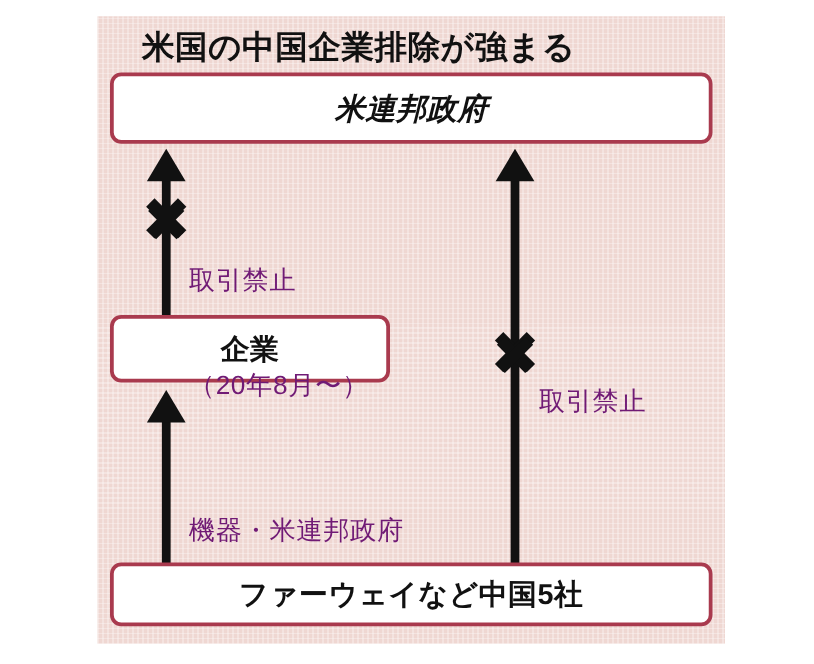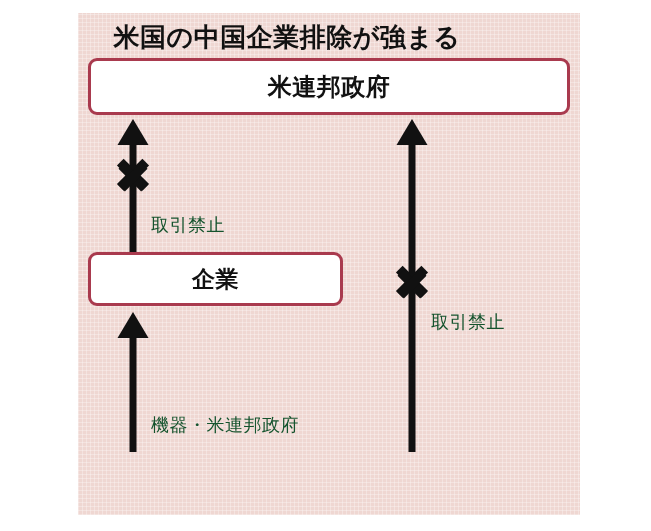--- a/index.html
+++ b/index.html
@@ -67,27 +67,28 @@
     color: #111111;
     letter-spacing: 0.5px;
     white-space: nowrap;
   }
 
   #box-federal {
     left: 88px;
     top: 58px;
     width: 482px;
     height: 57px;
+    font-style: italic;
   }
   #box-federal .node-label { font-size: 24px; }
 
   #box-company {
     left: 88px;
     top: 252px;
-    width: 255px;
+    width: 224px;
     height: 54px;
   }
   #box-company .node-label { font-size: 23px; }
 
   #box-huawei {
     left: 88px;
     top: 450px;
     width: 482px;
     height: 51px;
   }
@@ -100,23 +101,23 @@
     top: 0;
     width: 651px;
     height: 531px;
     z-index: 2;
     pointer-events: none;
   }
 
   
   .edge-label {
     position: absolute;
-    font-size: 18px;
+    font-size: 21px;
     line-height: 28px;
-    color: #14532d;
+    color: #701a75;
     letter-spacing: 0.5px;
     white-space: pre;
     z-index: 5;
   }
   #label-left  { left: 151px; top: 155px; }
   #label-right { left: 431px; top: 252px; }
   #label-use   { left: 151px; top: 355px; }
 </style>
 </head>
 <body>
@@ -160,23 +161,27 @@
   </svg>
 
   <div class="node-box" id="box-federal">
     <span class="node-label">米連邦政府</span>
   </div>
 
   <div class="node-box" id="box-company">
     <span class="node-label">企業</span>
   </div>
 
+  <div class="node-box" id="box-huawei">
+    <span class="node-label">ファーウェイなど中国5社</span>
+  </div>
 
   <div class="edge-label" id="label-left">
     <div>取引禁止</div>
+    <div>（20年8月〜）</div>
   </div>
 
   <div class="edge-label" id="label-right">
     <div>取引禁止</div>
   </div>
 
   <div class="edge-label" id="label-use">
     <div>機器・米連邦政府</div>
   </div>
 

